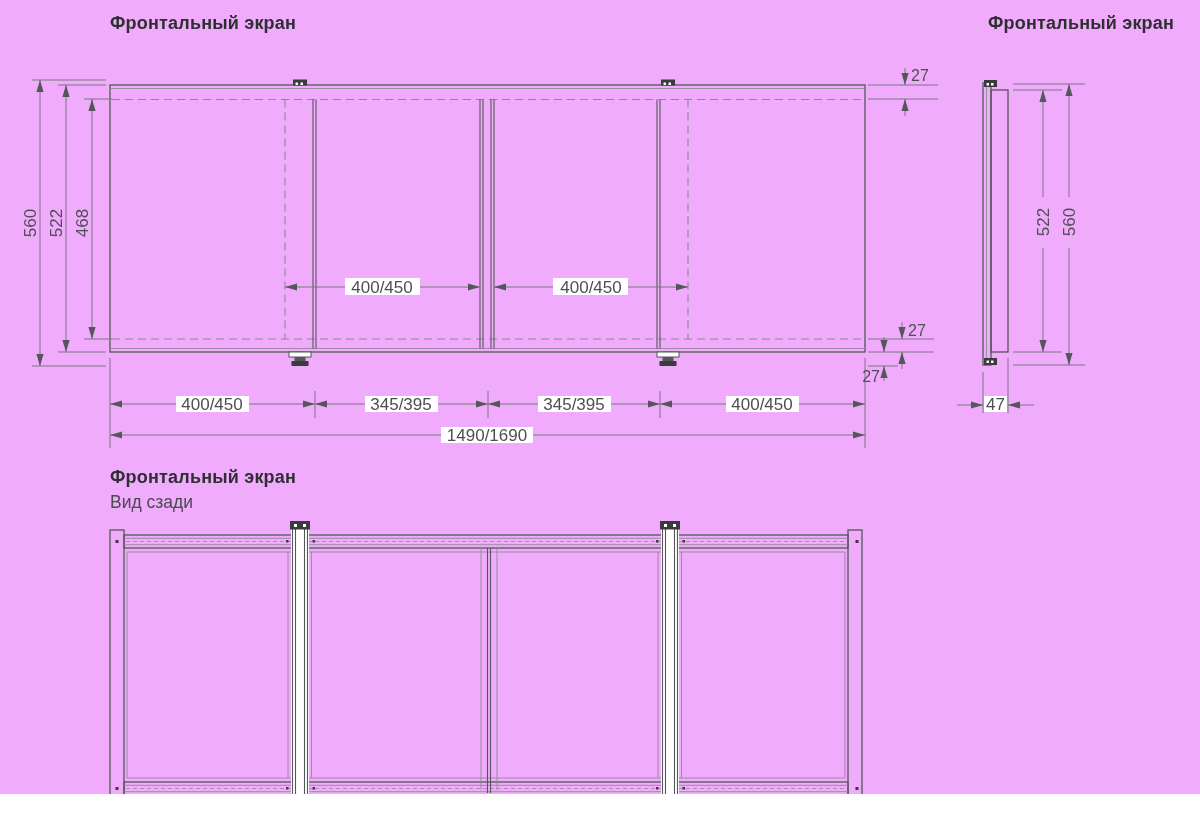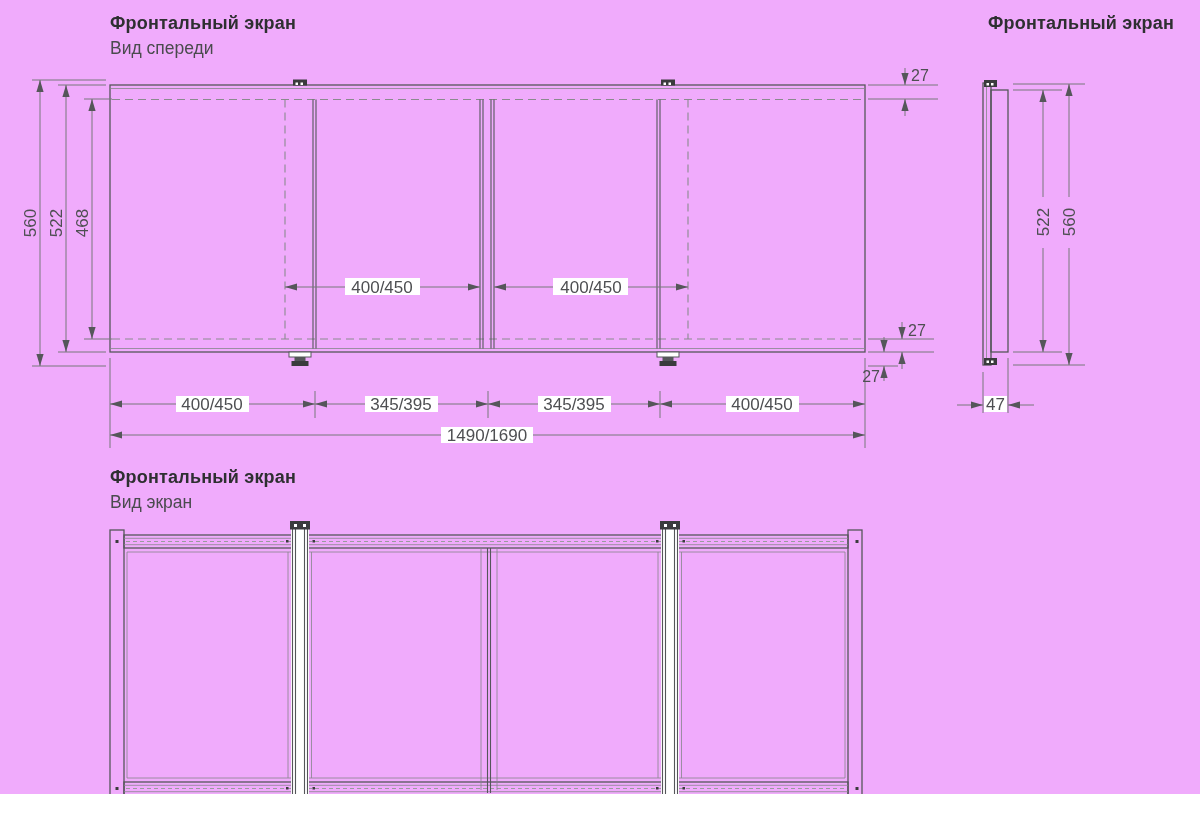--- a/index.html
+++ b/index.html
@@ -22,28 +22,27 @@
   .wn{fill:#fff;stroke:none;}
   .wfo{fill:#fff;stroke:#55565a;stroke-width:1;}
 </style>
 </head>
 <body>
 
 <div id="page">
 
   <div class="vtitle" style="left:110px;top:11px;">
     <span class="t">Фронтальный экран</span>
-    <span class="s">Вид спереди</span>
   </div>
   <div class="vtitle" style="left:988px;top:11px;">
     <span class="t">Фронтальный экран</span>
   </div>
   <div class="vtitle" style="left:110px;top:465px;">
     <span class="t">Фронтальный экран</span>
-    <span class="s">Вид экран</span>
+    <span class="s">Вид сзади</span>
   </div>
 
   <svg style="left:0;top:60px;" width="960" height="400" viewBox="0 60 960 400">
     <defs>
       <marker id="arw" viewBox="0 0 14 10" refX="13" refY="5" markerWidth="14" markerHeight="10" orient="auto-start-reverse" markerUnits="userSpaceOnUse">
         <path d="M13,5 L1,1.4 L1,8.6 Z" fill="#55565a"></path>
       </marker>
     </defs>
 
     <g>

